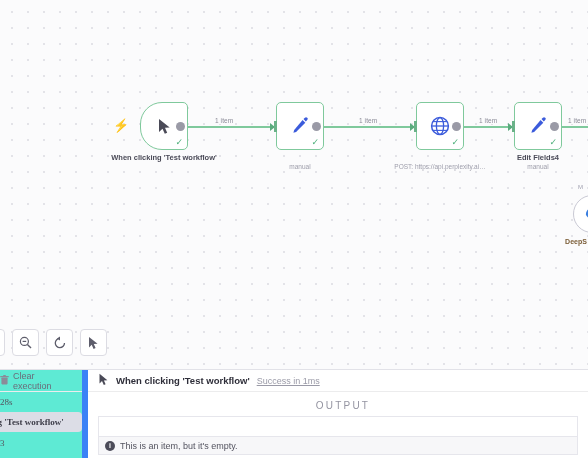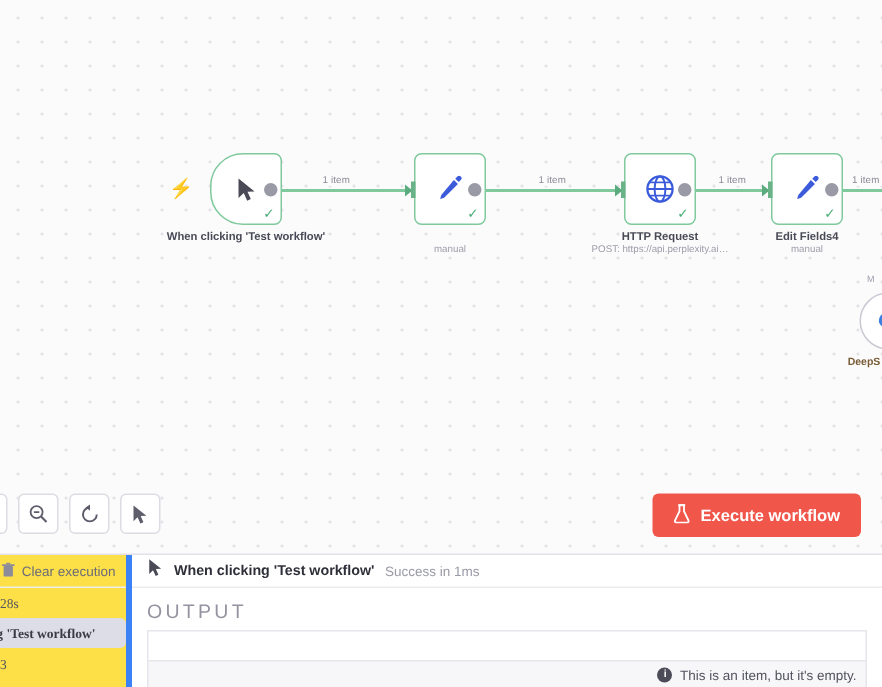--- a/index.html
+++ b/index.html
@@ -121,22 +121,22 @@
 
   
   .bottom-panel {
     position: absolute; left: 0; top: 369px;
     width: 588px; height: 89px;
     background: #fff; border-top: 1px solid #e2e2e8;
     display: flex;
   }
   .exec-sidebar {
     width: 88px; height: 100%;
-    border-right: 4px solid #3b82f6;
-    background: #fde047; position: relative; overflow: hidden;
+    border-right: 6px solid #3b82f6;
+    background: #5eead4; position: relative; overflow: hidden;
   }
   .clear-exec {
     height: 22px; display: flex; align-items: center; justify-content: flex-end;
     gap: 4px; padding-right: 7px;
     font-size: 9px; color: #6b6b79;
     border-bottom: 1px solid #ececed;
   }
   .exec-list { padding-top: 3px; }
   .exec-time { font-size: 9px; color: #55555f; padding: 2px 0 3px 2px; }
   .exec-item {
@@ -146,34 +146,35 @@
     white-space: nowrap;
   }
   .exec-count { font-size: 9px; color: #55555f; padding: 4px 0 0 2px; }
 
   .output-area { flex: 1; position: relative; }
   .out-header {
     height: 22px; display: flex; align-items: center; gap: 7px;
     padding: 0 10px; border-bottom: 1px solid #ececed;
   }
   .out-title { font-size: 9.5px; font-weight: bold; color: #2f2f3a; }
-  .out-status { font-size: 9px; color: #9a9aa7; }
+  .out-status { font-size: 9px; color: #9a9aa7; text-decoration: underline; }
   .out-label {
-    font-size: 13px; color: #9494a1; letter-spacing: 2.2px;
+    font-size: 10px; color: #9494a1; letter-spacing: 2.2px;
     padding: 8px 0 5px 10px;
+    text-align: center;
   }
   .out-box {
     margin: 0 10px; border: 1px solid #e6e6ec;
     border-bottom: none; height: 20px; background: #fff;
   }
   .out-empty {
     margin: 0 10px; border: 1px solid #e6e6ec;
     background: #f7f7f9; height: 19px;
     display: flex; align-items: center; gap: 5px; padding: 0 6px;
-    font-size: 9px; color: #53535f; justify-content: flex-end;
+    font-size: 9px; color: #53535f;
   }
   .info-dot {
     width: 10px; height: 10px; border-radius: 50%;
     background: #4c4c59; color: #fff; font-size: 7px;
     display: flex; align-items: center; justify-content: center;
     font-weight: bold; flex: 0 0 auto;
   }
 </style>
 </head>
 <body>
@@ -224,21 +225,20 @@
         <circle cx="10" cy="10" r="8.4" fill="none" stroke="#3b5bdb" stroke-width="1.5"></circle>
         <ellipse cx="10" cy="10" rx="3.6" ry="8.4" fill="none" stroke="#3b5bdb" stroke-width="1.3"></ellipse>
         <line x1="1.7" y1="10" x2="18.3" y2="10" stroke="#3b5bdb" stroke-width="1.3"></line>
         <line x1="3.1" y1="5.6" x2="16.9" y2="5.6" stroke="#3b5bdb" stroke-width="1.1"></line>
         <line x1="3.1" y1="14.4" x2="16.9" y2="14.4" stroke="#3b5bdb" stroke-width="1.1"></line>
       </svg>
       <span class="check">✓</span>
     </div>
     <div class="port-in" style="left:414px; top:121px;"></div>
     <div class="port-out" style="left:452px; top:122px;"></div>
-    <div class="node-caption" style="left:380px; top:153px;">HTTP Request</div>
     <div class="node-sub" style="left:380px; top:163px;">POST: https://api.perplexity.ai…</div>
 
     <div class="node" style="left:514px; top:102px;">
       <svg width="18" height="18" viewBox="0 0 18 18">
         <path d="M3.2 13 L2.4 15.7 L5.1 14.9 L14.3 5.7 L11.6 3 Z" fill="#3b5bdb"></path>
         <path d="M12.5 2.1 L13.9 0.7 A1.6 1.6 0 0 1 16.2 3 L14.8 4.4 Z" fill="#3b5bdb"></path>
       </svg>
       <span class="check">✓</span>
     </div>
     <div class="port-in" style="left:512px; top:121px;"></div>
@@ -272,29 +272,20 @@
           <path d="M7 0.4 L7 4.4 L4 2.4 Z" fill="#5d5d6b"></path>
         </svg>
       </div>
       <div class="tool-btn">
         <svg width="13" height="14" viewBox="0 0 13 14">
           <path d="M2 1 L2 11.5 L4.7 8.8 L6.6 13 L8.6 12.1 L6.8 8 L10.6 7.8 Z" fill="#5d5d6b"></path>
         </svg>
       </div>
     </div>
 
-    <button class="execute-btn">
-      <span>
-        <svg width="11" height="13" viewBox="0 0 11 13">
-          <path d="M4 0.8 L4 4.8 L1 11 A1 1 0 0 0 2 12.4 L9 12.4 A1 1 0 0 0 10 11 L7 4.8 L7 0.8 Z" fill="none" stroke="#fff" stroke-width="1.2"></path>
-          <line x1="3.2" y1="0.8" x2="7.8" y2="0.8" stroke="#fff" stroke-width="1.4"></line>
-        </svg>
-      </span>
-      <span>Execute workflow</span>
-    </button>
   </div>
 
   <div class="bottom-panel">
 
     <div class="exec-sidebar">
       <div class="clear-exec">
         <span>
           <svg width="9" height="10" viewBox="0 0 9 10">
             <rect x="1.4" y="2.4" width="6.2" height="7" rx="0.8" fill="#8b8b99"></rect>
             <rect x="0.2" y="1.1" width="8.6" height="1.2" rx="0.5" fill="#8b8b99"></rect>

